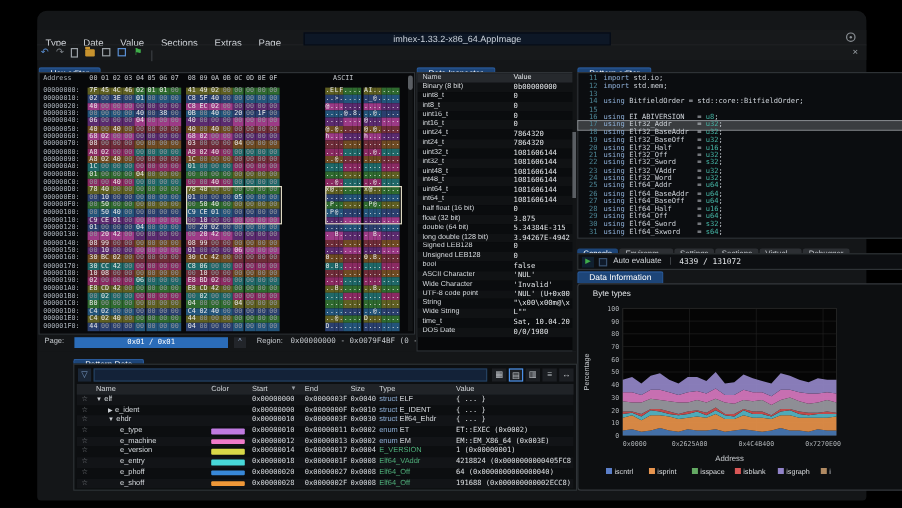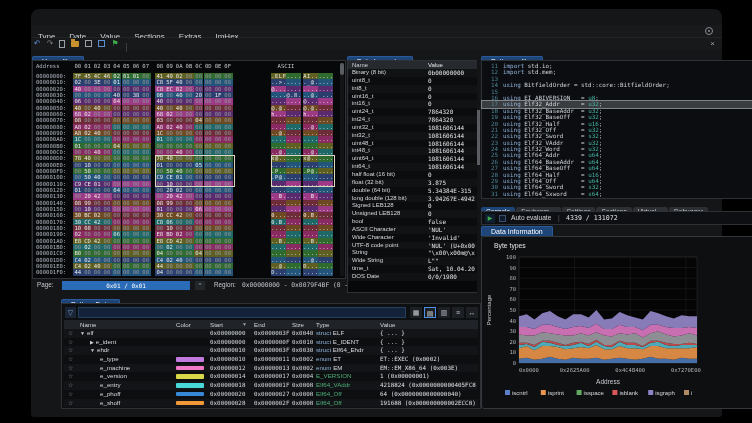--- a/index.html
+++ b/index.html
@@ -109,21 +109,22 @@
   .c-start{position:absolute;left:146px;} .c-end{position:absolute;left:190px;}
   .c-size{position:absolute;left:228px;} .c-type{position:absolute;left:252px;} .c-val{position:absolute;left:316px;color:#dde0e3;}
   .numcell{font-family:"DejaVu Sans Mono",monospace;font-size:5.9px;}
   .tgreen{color:#4fae7a;} .arrow{color:#c9cdd2;margin-right:2px;font-size:5px;}
 </style>
 </head>
 <body>
 
 <div id="window">
 
-  <div class="menubar"><span class="menuitem">Type</span><span class="menuitem">Date</span><span class="menuitem">Value</span><span class="menuitem">Sections</span><span class="menuitem">Extras</span><span class="menuitem">ImHex</span></div>
+  <div class="menubar"><span class="menuitem">Type</span><span class="menuitem">Date</span><span class="menuitem">Value</span><span class="menuitem">Sections</span><span class="menuitem">Extras</span><span class="menuitem">Page</span></div>
+  <div class="maintab">imhex-1.33.2-x86_64.AppImage</div>
   <div class="netico"></div>
 
   <div class="toolbar">
     <span class="tbi tb-undo">↶</span><span class="tbi tb-redo">↷</span><span class="tbi tb-file"></span><span class="tbi tb-folder"></span><span class="tbi tb-save"></span><span class="tbi tb-save2"></span><span class="tbi tb-bm">⚑</span><span class="tb-sep"></span>
     <span class="tb-close">×</span>
   </div>
 
   <div id="hex-panel">
     <span class="ptab">Hex editor</span>
     <div class="panelbody" id="hex-body">

